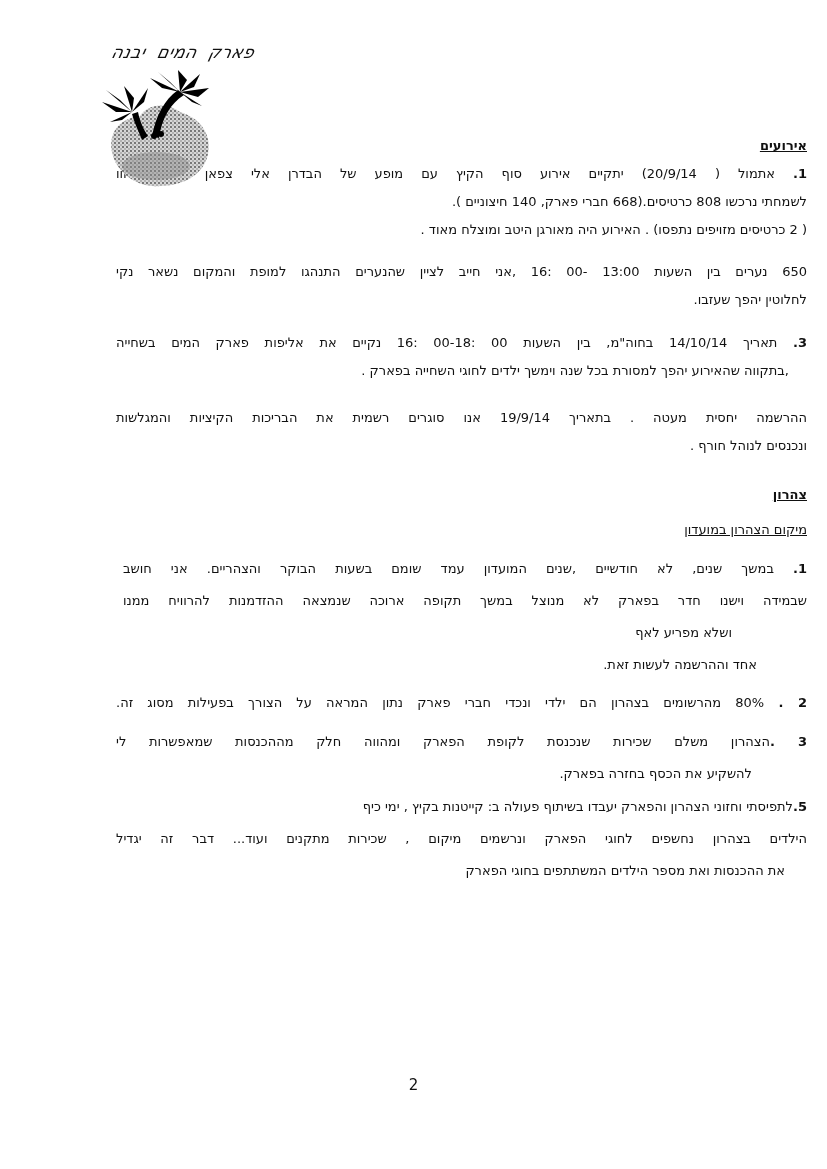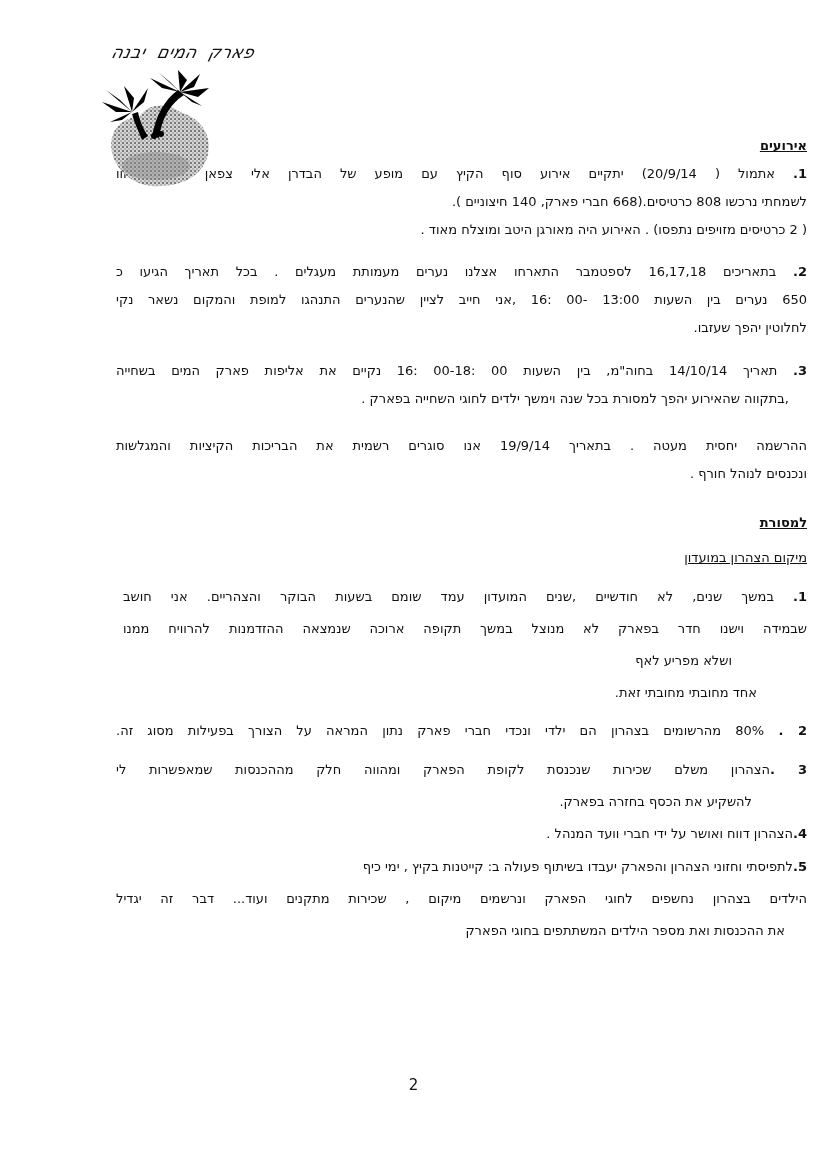--- a/index.html
+++ b/index.html
@@ -108,58 +108,54 @@
 
     <div class="line heading">אירועים</div>
 
     <div>
       <div class="line j"><span class="num">1.</span><span> אתמול ( 20/9/14) יתקיים אירוע סוף הקיץ עם מופע של הבדרן אלי צפאן ולהקת הוו</span></div>
       <div class="line">לשמחתי נרכשו 808 כרטיסים.(668 חברי פארק, 140 חיצוניים ).</div>
       <div class="line">( 2 כרטיסים מזויפים נתפסו) . האירוע היה מאורגן היטב ומוצלח מאוד .</div>
     </div>
 
     <div class="mt14">
-      <div class="line j"><span class="num">2.</span><span> בתאריכים 16,17,18 לספטמבר התארחו אצלנו נערים מעמותת מעגלים . בכל תאריך הגיעו כ</span></div>
       <div class="line j">650 נערים בין השעות ‭16: 00- 13:00‬ ,אני חייב לציין שהנערים התנהגו למופת והמקום נשאר נקי</div>
       <div class="line">לחלוטין יהפך שעזבו.</div>
     </div>
 
     <div class="mt15">
       <div class="line j"><span class="num">3.</span><span> תאריך 14/10/14 בחוה"מ, בין השעות ‭16: 00-18: 00‬ נקיים את אליפות פארק המים בשחייה</span></div>
       <div class="line ind18">,בתקווה שהאירוע יהפך למסורת בכל שנה  וימשך ילדים לחוגי השחייה בפארק .</div>
     </div>
 
     <div class="mt19">
       <div class="line j">ההרשמה יחסית מעטה . בתאריך 19/9/14 אנו סוגרים רשמית את הבריכות הקיציות והמגלשות</div>
       <div class="line">ונכנסים לנוהל חורף .</div>
     </div>
 
     <div class="sec2">
-      <div class="line heading mt21" style="line-height:28px;min-height:28px;">למסורת</div>
+      <div class="line heading mt21" style="line-height:28px;min-height:28px;">צהרון</div>
       <div class="line subheading mt7" style="line-height:28px;min-height:28px;">מיקום הצהרון במועדון</div>
 
       <div class="mt9">
         <div class="line j"><span class="num">1.</span><span> במשך שנים, לא חודשיים ,שנים המועדון עמד שומם בשעות הבוקר והצהריים. אני חושב</span></div>
         <div class="line j">שבמידה וישנו חדר בפארק לא מנוצל במשך תקופה ארוכה שנמצאה ההזדמנות להרוויח ממנו</div>
         <div class="line ind75">ושלא מפריע לאף</div>
-        <div class="line ind50">אחד מחובתי מחובתי זאת.</div>
+        <div class="line ind50">אחד וההרשמה לעשות זאת.</div>
       </div>
 
       <div class="mt6">
         <div class="line j"><span class="num">2 .</span><span> 80% מהרשומים בצהרון הם ילדי ונכדי חברי פארק נתון המראה על הצורך בפעילות מסוג זה.</span></div>
       </div>
 
       <div class="mt7">
         <div class="line j"><span class="num">3 .</span><span>הצהרון משלם שכירות שנכנסת לקופת הפארק ומהווה חלק מההכנסות שמאפשרות לי</span></div>
         <div class="line ind55">להשקיע את הכסף בחזרה בפארק.</div>
       </div>
 
-      <div>
-        <div class="line"><span class="num">4.</span><span>הצהרון דווח ואושר על ידי חברי וועד המנהל .</span></div>
-      </div>
 
       <div class="mt3">
         <div class="line"><span class="num">5.</span><span>לתפיסתי וחזוני הצהרון והפארק יעבדו בשיתוף פעולה ב: קייטנות בקיץ , ימי כיף</span></div>
         <div class="line j">הילדים בצהרון נחשפים לחוגי הפארק ונרשמים מיקום , שכירות מתקנים ועוד... דבר זה יגדיל</div>
         <div class="line ind22">את ההכנסות ואת מספר הילדים המשתתפים בחוגי הפארק</div>
       </div>
     </div>
 
   </div>
 

